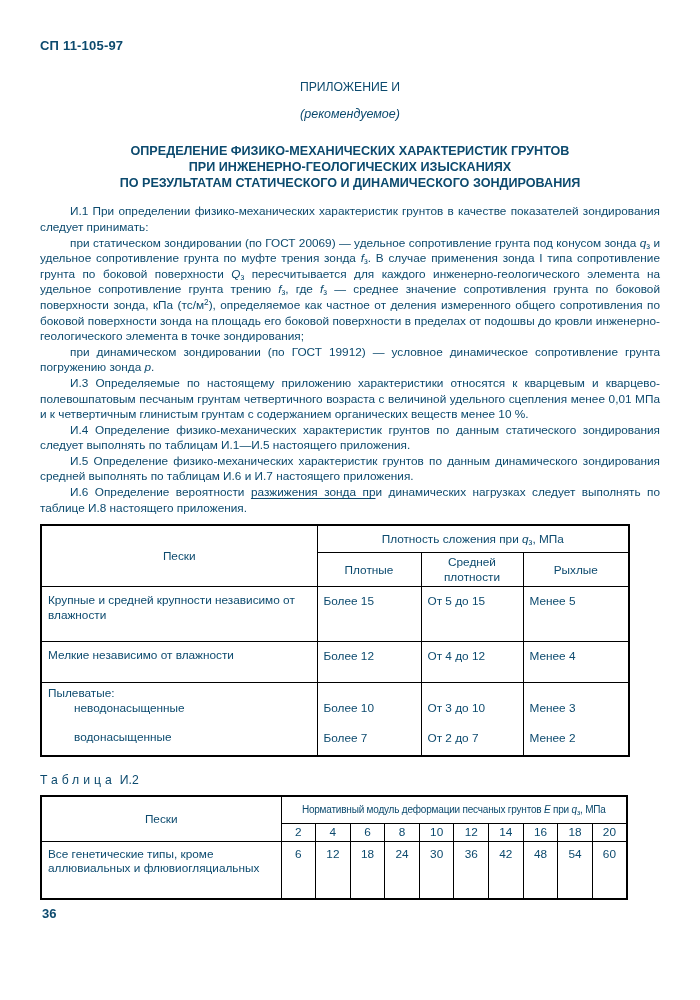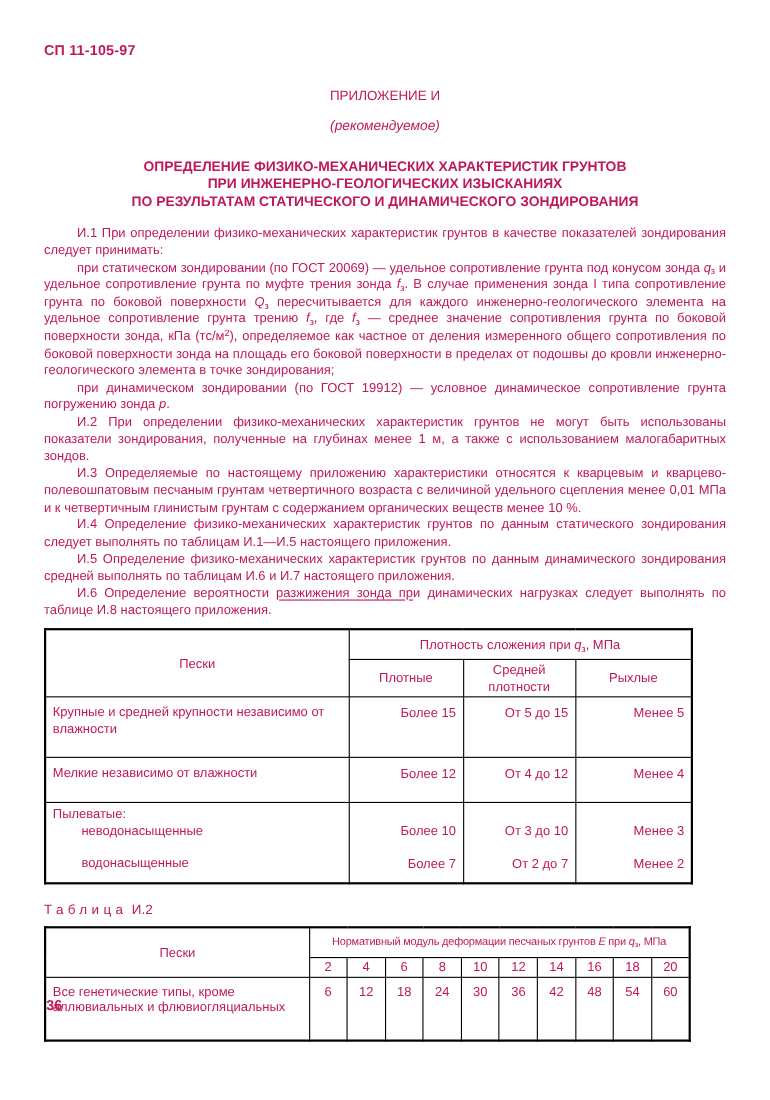--- a/index.html
+++ b/index.html
@@ -1,18 +1,18 @@
 <!DOCTYPE html>
 <html lang="ru"><head>
 <meta charset="utf-8">
 <style>
   html,body{margin:0;padding:0;background:#ffffff;}
   .page{
     position:relative; width:700px; height:1000px; background:#ffffff;
-    color:#be185d; font-family:"Liberation Sans", sans-serif;
+    color:#0c4a6e; font-family:"Liberation Sans", sans-serif;
     box-sizing:border-box; padding:38px 40px 0 40px; overflow:hidden;
   }
   .doc-code{font-weight:bold; font-size:13px; letter-spacing:.2px;}
   .appendix{text-align:center; font-size:12.2px; margin-top:27px;}
   .note{text-align:center; font-style:italic; font-size:12.5px; margin-top:13px;}
   .title{text-align:center; font-weight:bold; font-size:12.6px; line-height:15.8px; margin-top:23px;}
   .bodytext{margin-top:13px; font-size:11.8px; line-height:15.6px; text-align:justify; hyphens:auto;}
   .bodytext p{margin:0; text-indent:30px;}
   .bodytext u{text-underline-offset:2px;}
   sub{font-size:70%; vertical-align:-0.3em; line-height:0;}
@@ -22,21 +22,21 @@
   .tbl-label .spaced{letter-spacing:4px;}
   .tbl-label .num{margin-left:4px;}
 
   table{border-collapse:collapse; margin-top:8px; font-size:11.8px; line-height:14.5px; table-layout:fixed;}
   td{border:1px solid #000; padding:3px 6px; vertical-align:top; overflow:hidden;}
   table{border:2px solid #000;}
 
   .t1{width:588px;}
   .t2{width:586px;}
   .hc{text-align:center; vertical-align:middle; padding:3px 16px;}
-  .val{text-align:right; padding-top:7px;}
+  .val{text-align:left; padding-top:7px;}
   .name{padding-top:6px;}
   .t1 .hrow td{height:20px;}
   .t1 .hrow2 td{height:14px; padding:2px 2px;}
   .t1 .r1 td{height:44px;}
   .t1 .r2 td{height:30px;}
   .t1 .grp td{height:66px;}
   .t1 .grp .val{padding-top:3px;}
   .ind{padding-left:26px;}
   .g2{margin-top:15px;}
   .gv1{margin-top:15px;}
@@ -65,21 +65,20 @@
   <div class="title">
     <div>ОПРЕДЕЛЕНИЕ ФИЗИКО-МЕХАНИЧЕСКИХ ХАРАКТЕРИСТИК ГРУНТОВ</div>
     <div>ПРИ ИНЖЕНЕРНО-ГЕОЛОГИЧЕСКИХ ИЗЫСКАНИЯХ</div>
     <div>ПО РЕЗУЛЬТАТАМ СТАТИЧЕСКОГО И ДИНАМИЧЕСКОГО ЗОНДИРОВАНИЯ</div>
   </div>
 
   <div class="bodytext">
     <p>И.1 При определении физико-механических характеристик грунтов в качестве показателей зондирования следует принимать:</p>
     <p>при статическом зондировании (по ГОСТ 20069) — удельное сопротивление грунта под конусом зонда <i>q</i><sub>з</sub> и удельное сопротивление грунта по муфте трения зонда <i>f</i><sub>з</sub>. В случае применения зонда I типа сопротивление грунта по боковой поверхности <i>Q</i><sub>з</sub> пересчитывается для каждого инженерно-геологического элемента на удельное сопротивление грунта трению <i>f</i><sub>з</sub>, где <i>f</i><sub>з</sub> — среднее значение сопротивления грунта по боковой поверхности зонда, кПа (тс/м<sup>2</sup>), определяемое как частное от деления измеренного общего сопротивления по боковой поверхности зонда на площадь его боковой поверхности в пределах от подошвы до кровли инженерно-геологического элемента в точке зондирования;</p>
     <p>при динамическом зондировании (по ГОСТ 19912) — условное динамическое сопротивление грунта погружению зонда <i>p</i>.</p>
-    <p>И.2 При определении физико-механических характеристик грунтов не могут быть использованы показатели зондирования, полученные на глубинах менее 1 м, а также с использованием малогабаритных зондов.</p>
     <p>И.3 Определяемые по настоящему приложению характеристики относятся к кварцевым и кварцево-полевошпатовым песчаным грунтам четвертичного возраста с величиной удельного сцепления менее 0,01 МПа и к четвертичным глинистым грунтам с содержанием органических веществ менее 10 %.</p>
     <p>И.4 Определение физико-механических характеристик грунтов по данным статического зондирования следует выполнять по таблицам И.1—И.5 настоящего приложения.</p>
     <p>И.5 Определение физико-механических характеристик грунтов по данным динамического зондирования средней выполнять по таблицам И.6 и И.7 настоящего приложения.</p>
     <p>И.6 Определение вероятности <u>разжижения зонда пр</u>и динамических нагрузках следует выполнять по таблице И.8 настоящего приложения.</p>
   </div>
 
 
   <table class="t1">
     <colgroup>
         <col style="width:276px">

